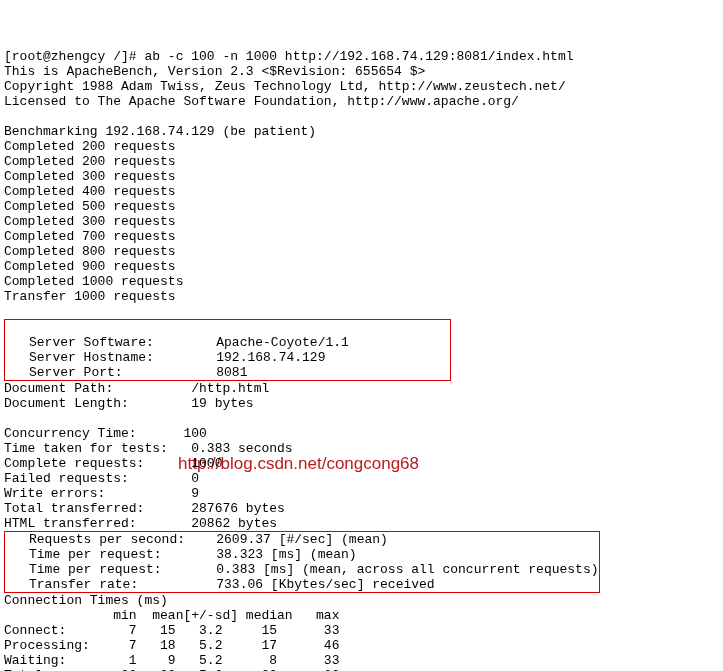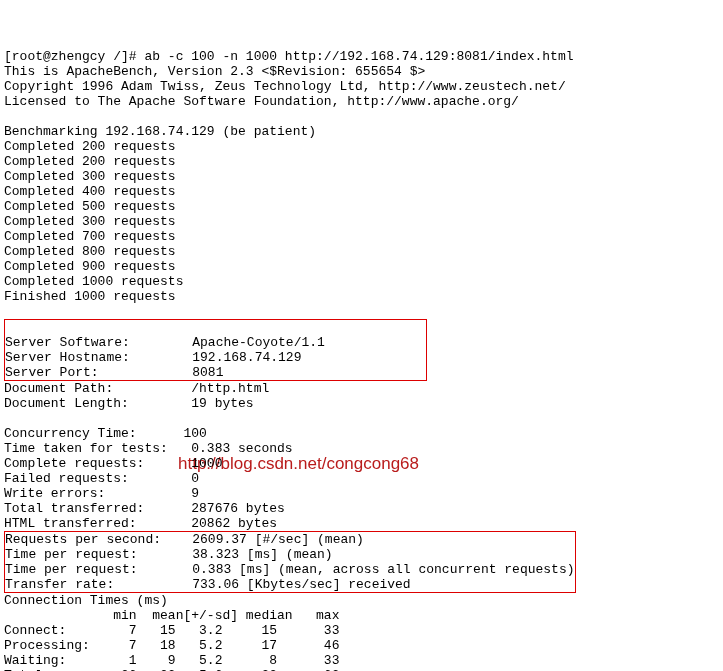--- a/index.html
+++ b/index.html
@@ -8,52 +8,53 @@
       line-height: 15px;
       margin: 0;
       padding: 4px;
       background: white;
       color: black;
       white-space: pre;
     }
     .box {
       border: 1.5px solid #d00;
       display: inline-block;
+      padding-left: 24px;
     }
     .watermark {
       position: absolute;
       color: #b91c1c;
       font-family: Arial, sans-serif;
       font-size: 17px;
       left: 178px;
       top: 456px;
       z-index: -1;
     }
   </style>
 </head>
 <body>
 <div class="watermark">http://blog.csdn.net/congcong68</div>
 
 <span>[root@zhengcy /]# ab -c 100 -n 1000 http://192.168.74.129:8081/index.html</span>
 <span>This is ApacheBench, Version 2.3 &lt;$Revision: 655654 $&gt;</span>
-<span>Copyright 1996 Adam Twiss, Zeus Technology Ltd, http://www.zeustech.net/</span>
+<span>Copyright 1988 Adam Twiss, Zeus Technology Ltd, http://www.zeustech.net/</span>
 <span>Licensed to The Apache Software Foundation, http://www.apache.org/</span>
 
 <span>Benchmarking 192.168.74.129 (be patient)</span>
 <span>Completed 200 requests</span>
 <span>Completed 200 requests</span>
 <span>Completed 300 requests</span>
 <span>Completed 400 requests</span>
 <span>Completed 500 requests</span>
 <span>Completed 300 requests</span>
 <span>Completed 700 requests</span>
 <span>Completed 800 requests</span>
 <span>Completed 900 requests</span>
 <span>Completed 1000 requests</span>
-<span>Finished 1000 requests</span>
+<span>Transfer 1000 requests</span>
 
 <span class="box">
 <span>Server Software:        Apache-Coyote/1.1</span>
 <span>Server Hostname:        192.168.74.129</span>
 <span>Server Port:            8081</span>                          </span>
 <span>Document Path:          /http.html</span>
 <span>Document Length:        19 bytes</span>
 
 <span>Concurrency Time:      100</span>
 <span>Time taken for tests:   0.383 seconds</span>

